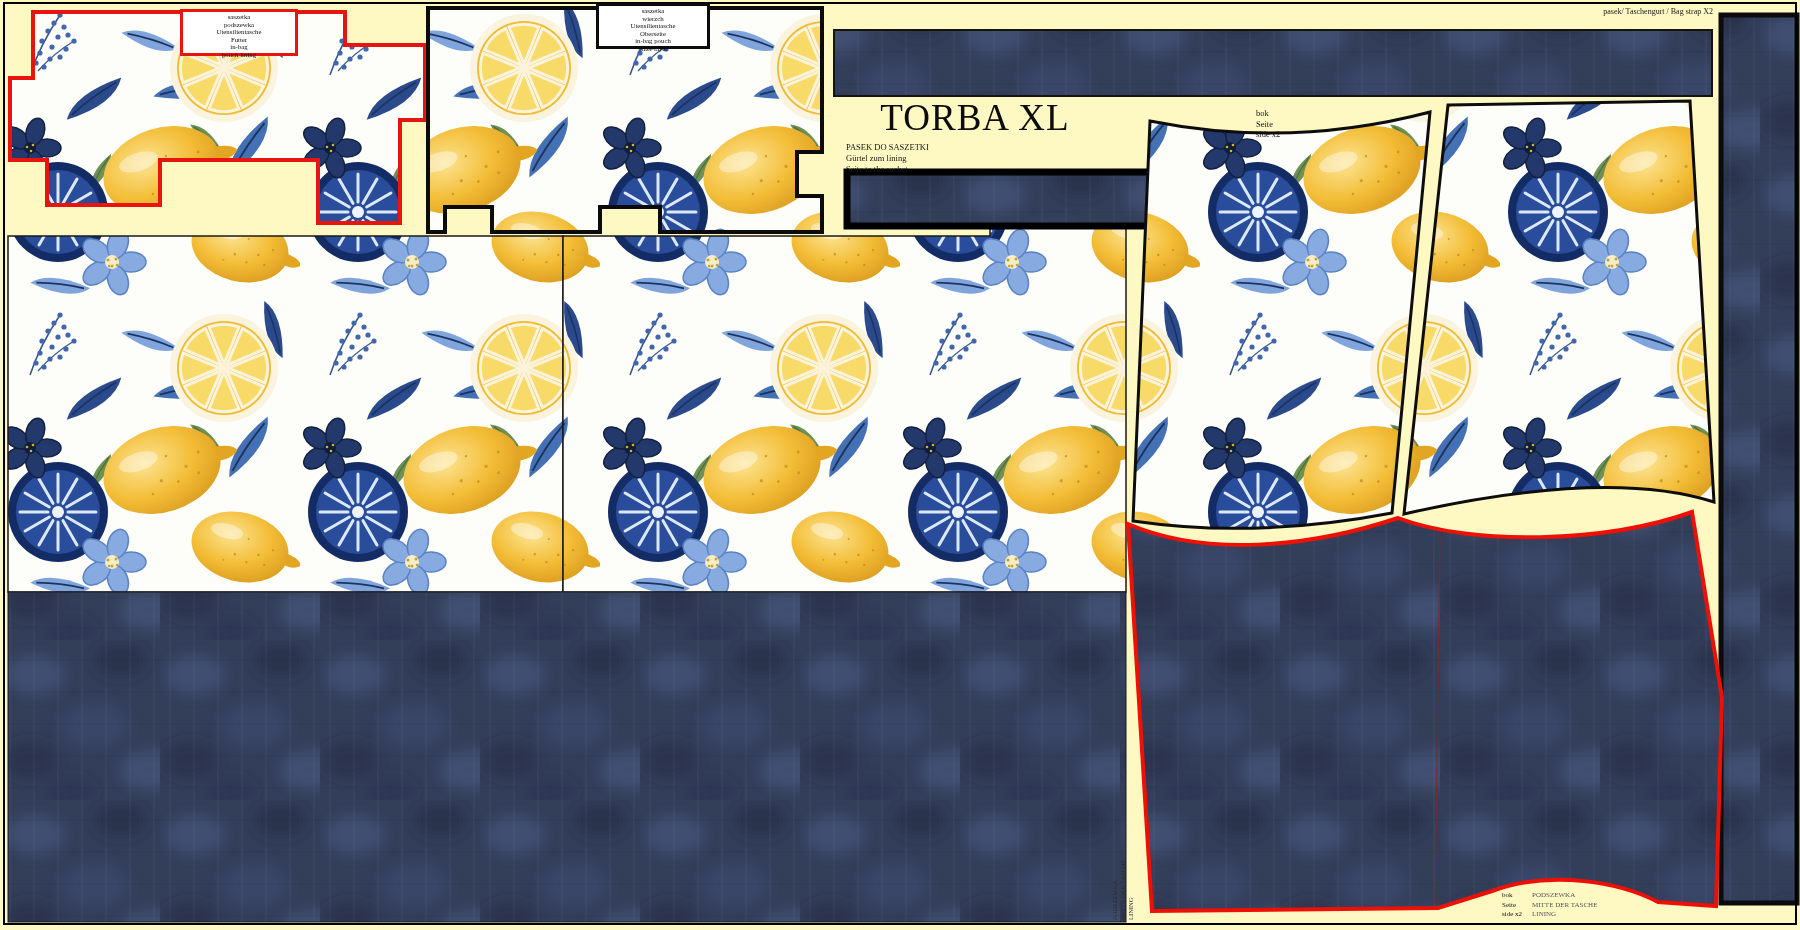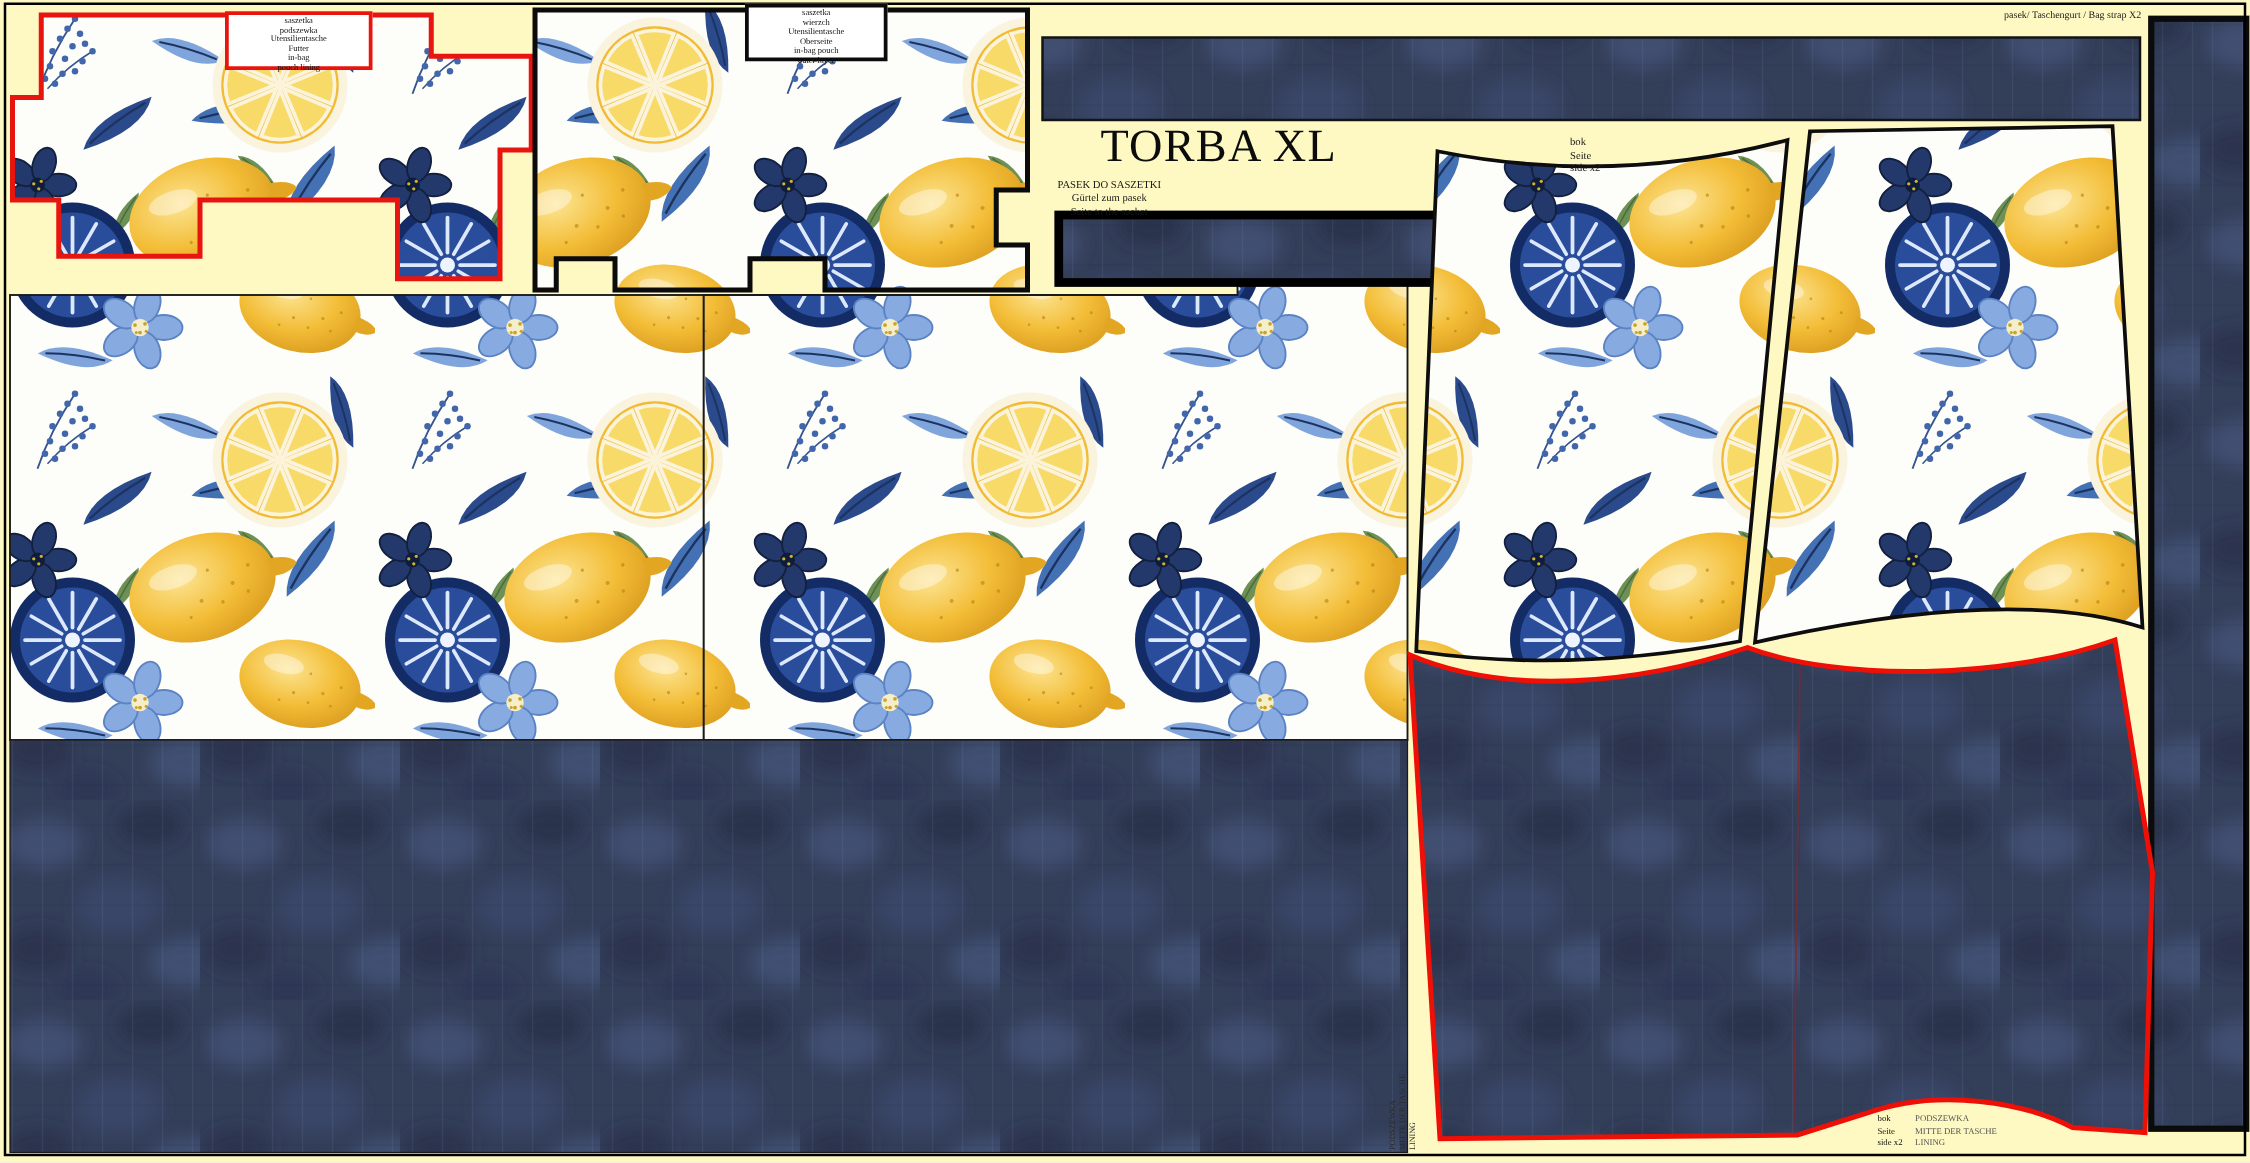--- a/index.html
+++ b/index.html
@@ -5,21 +5,21 @@
   html,body{margin:0;padding:0;background:#e9e9e9;}
   .sheet{position:relative;width:1800px;height:930px;background:#fef9c3;overflow:hidden;
          font-family:Liberation Serif, serif;}
   .sheet svg{position:absolute;left:0;top:0;}
   .ovl{position:absolute;z-index:5;}
   .labelbox{background:#ffffff;text-align:center;font-size:6.8px;line-height:7.5px;color:#111;
             padding-top:1px;box-sizing:border-box;}
   .labelbox span{display:block;}
   .tinyblock span{display:block;}
   .title{font-size:37px;letter-spacing:1px;color:#0c0c0c;text-align:center;white-space:nowrap;}
-  .beltlbl{font-size:8.5px;line-height:11px;color:#161616;text-align:center;}
+  .beltlbl{font-size:8.5px;line-height:11px;color:#161616;}
   .sidelbl{font-size:8.5px;line-height:10.5px;color:#161616;}
   .straplbl{font-size:8px;color:#1a1a1a;text-align:right;}
   .vlbl{font-size:6.5px;line-height:8px;color:#2b2b2b;transform:rotate(-90deg);}
   .brlbl{display:flex;gap:10px;font-size:7px;line-height:9.5px;}
   .brlbl .c1{color:#111;}
   .brlbl .c2{color:#555;}
 </style>
 </head>
 <body>
 
@@ -223,21 +223,21 @@
   <span>in-bag pouch</span>
   <span>outer layer</span>
 </div>
 
 <div class="ovl straplbl" style="left:1450px;top:7px;width:263px;">pasek/ Taschengurt / Bag strap X2</div>
 
 <div class="ovl title" style="left:858px;top:96px;width:234px;">TORBA XL</div>
 
 <div class="ovl beltlbl tinyblock" style="left:846px;top:142px;">
   <span>PASEK DO SASZETKI</span>
-  <span>Gürtel zum pasek</span>
+  <span>Gürtel zum lining</span>
   <span>Seite to the sachet</span>
 </div>
 
 <div class="ovl sidelbl tinyblock" style="left:1256px;top:108px;">
   <span>bok</span>
   <span>Seite</span>
   <span>side x2</span>
 </div>
 
 <div class="ovl vlbl tinyblock" style="left:1088px;top:863px;width:80px;height:34px;">

